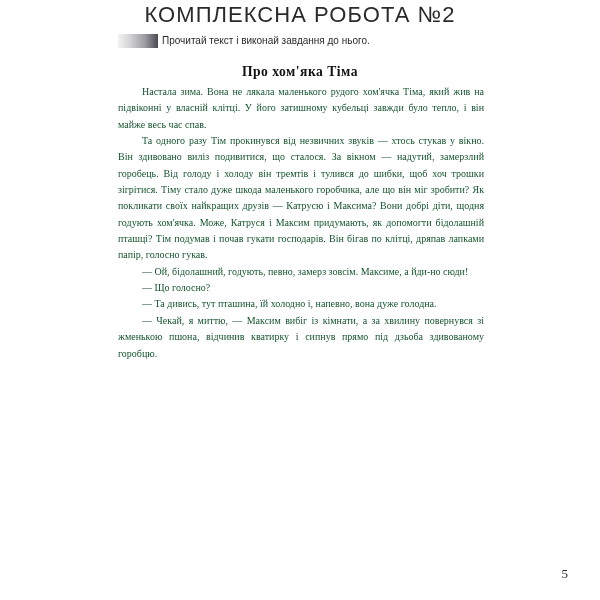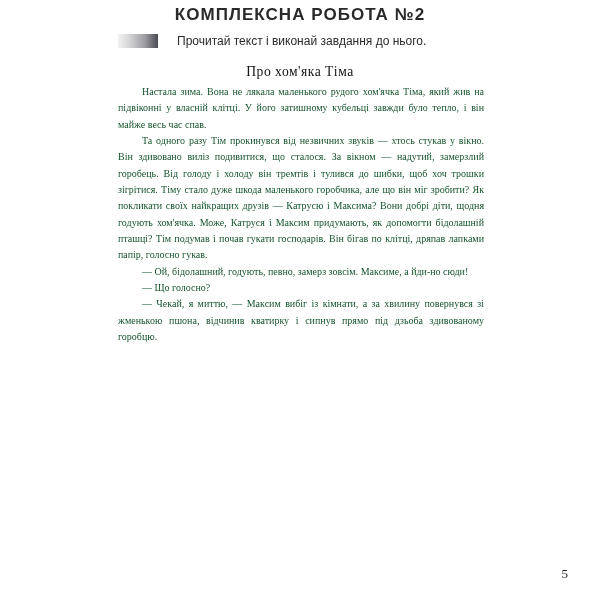--- a/index.html
+++ b/index.html
@@ -20,22 +20,22 @@
     position: relative;
     width: 600px;
     height: 600px;
     box-sizing: border-box;
   }
 
   
   .exam-title {
     text-align: center;
     font-family: "Liberation Sans", sans-serif;
-    font-size: 17px;
-    font-weight: 700;
+    font-size: 22px;
+    font-weight: 400;
     letter-spacing: 1.05px;
     color: #2a2a2a;
     margin: 0;
     padding-top: 5px;
     line-height: 20px;
     white-space: nowrap;
   }
 
   .instruction-row {
     display: flex;
@@ -46,32 +46,32 @@
 
   .grad-bar {
     width: 40px;
     height: 14px;
     flex: 0 0 auto;
     background: linear-gradient(to right, #f2f2f2 0%, #d6d6d8 28%, #9a9aa0 68%, #4a4a52 100%);
   }
 
   .instruction-text {
     font-family: "Liberation Sans", sans-serif;
-    font-size: 12px;
+    font-size: 10px;
     color: #2a2a2a;
-    margin-left: 19px;
+    margin-left: 4px;
     white-space: nowrap;
     line-height: 14px;
   }
 
   
   .story-title {
     text-align: center;
     font-family: "Liberation Serif", serif;
-    font-weight: normal;
+    font-weight: bold;
     font-size: 13.6px;
     letter-spacing: 0.5px;
     margin: 16px 0 4px 0;
     color: #131313;
   }
 
   .body-text {
     position: absolute;
     left: 118px;
     top: 84px;
@@ -116,18 +116,19 @@
     <span class="instruction-text">Прочитай текст і виконай завдання до нього.</span>
   </div>
 
   <h2 class="story-title">Про хом'яка Тіма</h2>
 
   <div class="body-text">
     <p>Настала зима. Вона не лякала маленького рудого хом'ячка Тіма, який жив на підвіконні у власній клітці. У його затишному кубельці завжди було тепло, і він майже весь час спав.</p>
     <p>Та одного разу Тім прокинувся від незвичних звуків — хтось стукав у вікно. Він здивовано виліз подивитися, що сталося. За вікном — надутий, замерзлий горобець. Від голоду і холоду він тремтів і тулився до шибки, щоб хоч трошки зігрітися. Тіму стало дуже шкода маленького горобчика, але що він міг зробити? Як покликати своїх найкращих друзів — Катрусю і Максима? Вони добрі діти, щодня годують хом'ячка. Може, Катруся і Максим придумають, як допомогти бідолашній пташці? Тім подумав і почав гукати господарів. Він бігав по клітці, дряпав лапками папір, голосно гукав.</p>
     <p class="dlg">— Ой, бідолашний, годують, певно, замерз зовсім. Максиме, а йди-но сюди!</p>
     <p class="dlg">— Що голосно?</p>
+    <p class="dlg">— Та дивись, тут пташина, їй холодно і, напевно, вона дуже голодна.</p>
     <p class="dlg">— Чекай, я миттю, — Максим вибіг із кімнати, а за хвилину повернувся зі жменькою пшона, відчинив кватирку і сипнув прямо під дзьоба здивованому горобцю.</p>
   </div>
 
   <div class="page-number">5</div>
 
 </div>
 
 </body></html>

